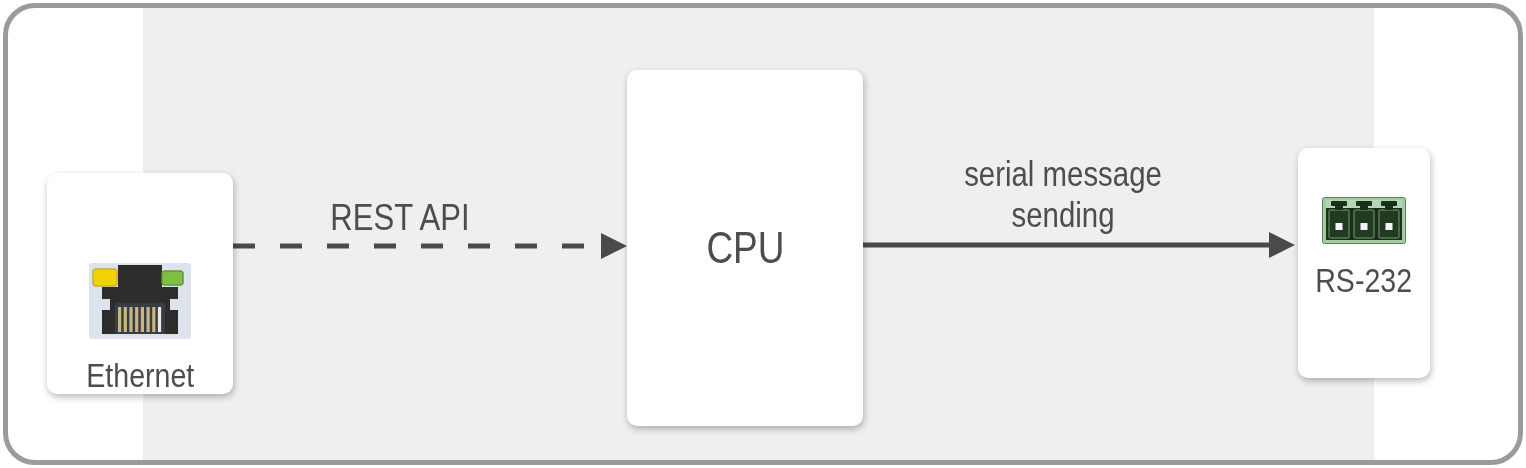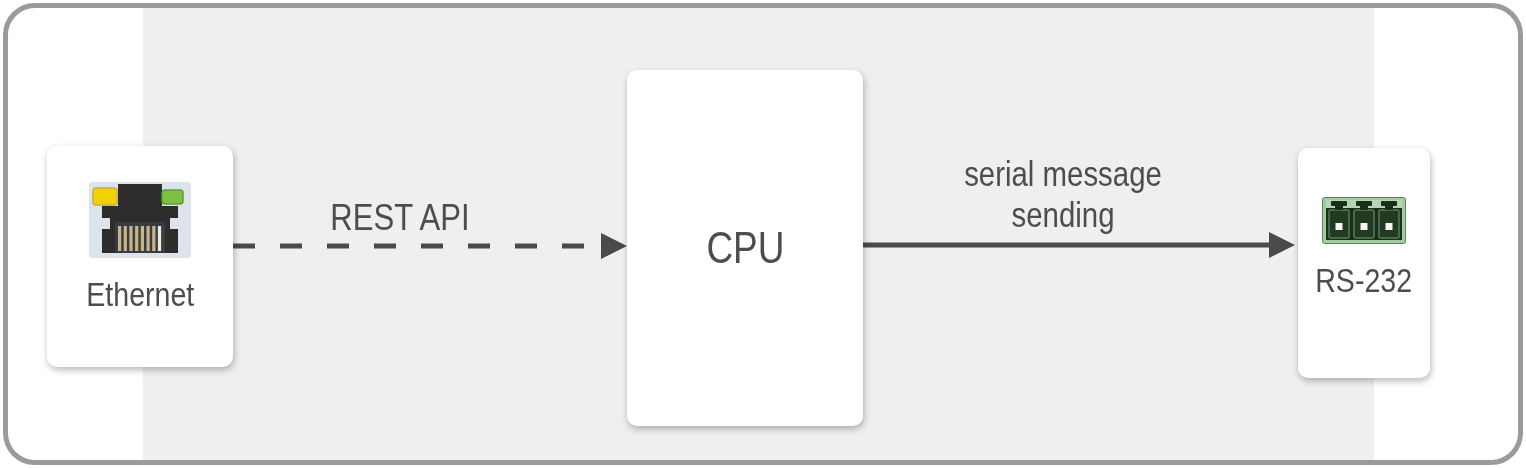--- a/index.html
+++ b/index.html
@@ -20,21 +20,21 @@
     background: var(--band-bg, #efefef);
   }
   .arrows { position: absolute; left: -3px; top: -3px; width: 1526px; height: 468px; }
   .card {
     position: absolute;
     background: var(--card-bg, #ffffff);
     border-radius: 10px;
     box-shadow: 1px 3px 7px rgba(0,0,0,0.28);
     display: flex; flex-direction: column; align-items: center;
   }
-  .card-ethernet { left: 39px;   top: 138px; width: 186px; height: 185px; padding-top: 36px; }
+  .card-ethernet { left: 39px;   top: 165px; width: 186px; height: 185px; padding-top: 36px; justify-content: flex-end; }
   .card-cpu      { left: 619px;  top: 62px;  width: 236px; height: 356px; justify-content: center; }
   .card-rs232    { left: 1290px; top: 140px; width: 132px; height: 181px; padding-top: 49px; }
   .node-label {
     color: var(--text, #4d4d4d);
     font-size: 34px;
     line-height: 1.1;
     display: inline-block;
     transform: scaleX(0.84);
     white-space: nowrap;
     margin-top: 18px;

